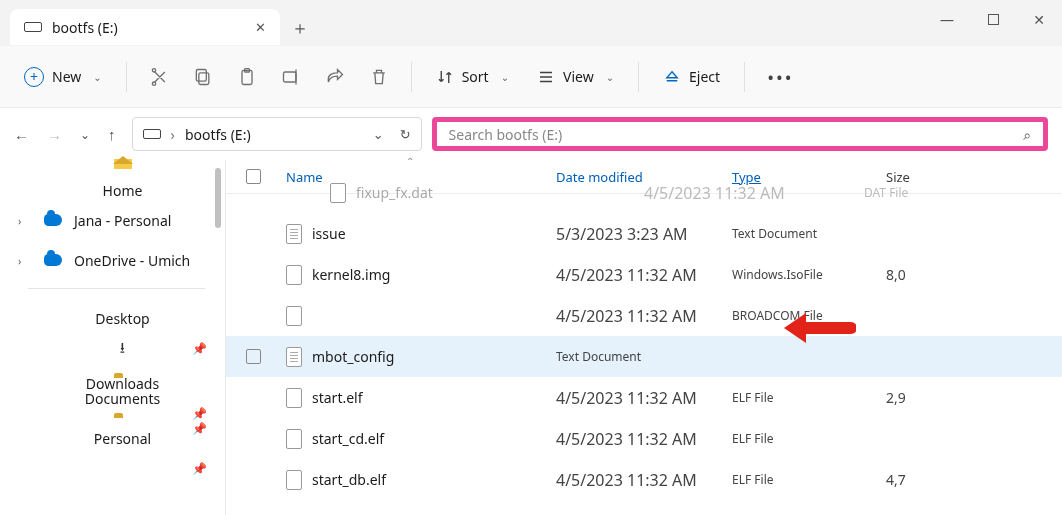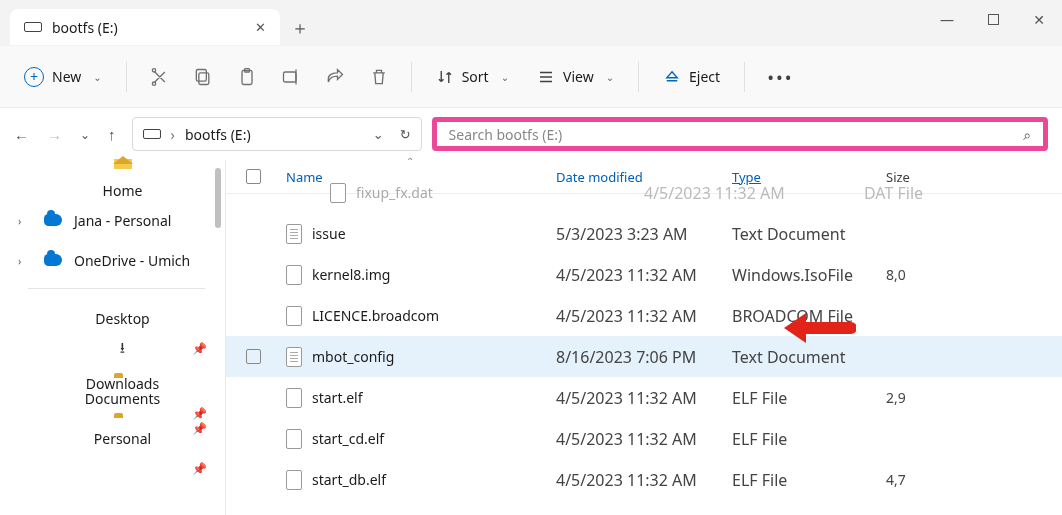--- a/index.html
+++ b/index.html
@@ -66,21 +66,21 @@
 .cols .c-type { flex: 0 0 154px; color:#005fb8;text-decoration:underline; }
 .cols .c-size { flex: 1; color:#404040; }
 .sort-caret { position:absolute; top:-14px; left:120px; color:#888; font-size:10px;}
 .chk { width: 15px; height: 15px; border: 1.2px solid #888; border-radius: 2px; }
 .rows { overflow: hidden; }
 .row { display: flex; align-items: center; height: 41px; padding-left: 20px; }
 .row.sel { background: #e5f1fb; }
 .row .chkcol { width: 40px; display:flex; align-items:center; gap:8px;}
 .row .c-name { flex: 0 0 270px; display:flex; align-items:center; gap:10px; }
 .row .c-date { flex: 0 0 176px; color: #444; font-size: 16px; }
-.row .c-type { flex: 0 0 154px; color: #444; font-size: 16px; }
+.row .c-type { flex: 0 0 154px; color: #444; font-size: 12px; }
 .row .c-size { flex: 1; color: #444; font-size: 14px; text-align:left; }
 .file-ic { width: 16px; height: 20px; border: 1.2px solid #999; border-radius: 2px; position: relative; background:#fff; }
 .file-ic.text::after { content:""; position:absolute; left:3px; top:4px; right:3px; height:1px; background:#aaa; box-shadow: 0 3px 0 #aaa, 0 6px 0 #aaa, 0 9px 0 #aaa; }
 .row.cut { color: #aaa; gap: 44px; }
 .row.cut .c-date,.row.cut .c-type,.row.cut .c-size{ color:#bbb;}
 
 
 .arrow-annot { position: absolute; left: 550px; top: 143px; pointer-events: none; }
 </style>
 </head>
@@ -272,35 +272,33 @@
             <span>kernel8.img</span>
           </div>
           <div class="c-date">4/5/2023 11:32 AM</div>
           <div class="c-type">Windows.IsoFile</div>
           <div class="c-size">8,0</div>
         </div>
         <div class="row">
           <div class="chkcol"></div>
           <div class="c-name">
             <span class="file-ic "></span>
-            <span>LICENCE.broadcom</span>
           </div>
           <div class="c-date">4/5/2023 11:32 AM</div>
           <div class="c-type">BROADCOM File</div>
           <div class="c-size"></div>
         </div>
         <div class="row sel">
           <div class="chkcol">
             <span class="chk"></span>
           </div>
           <div class="c-name">
             <span class="file-ic text"></span>
             <span>mbot_config</span>
           </div>
-          <div class="c-date">8/16/2023 7:06 PM</div>
           <div class="c-type">Text Document</div>
           <div class="c-size"></div>
         </div>
         <div class="row">
           <div class="chkcol"></div>
           <div class="c-name">
             <span class="file-ic "></span>
             <span>start.elf</span>
           </div>
           <div class="c-date">4/5/2023 11:32 AM</div>

